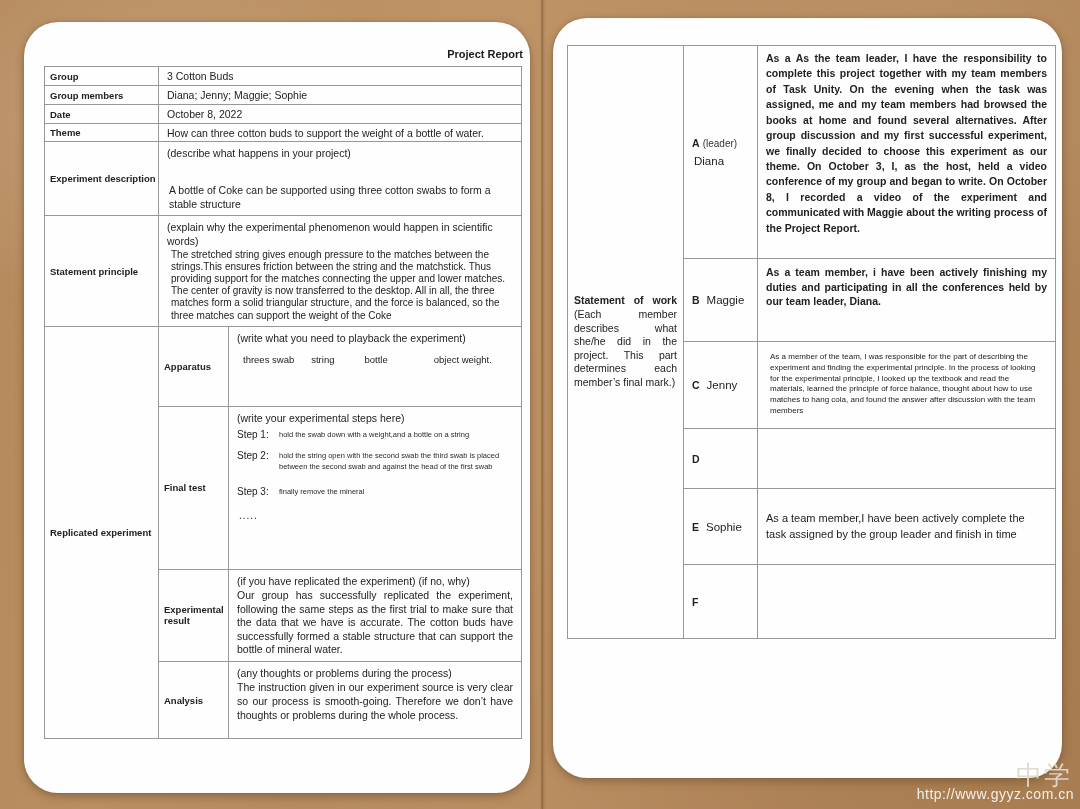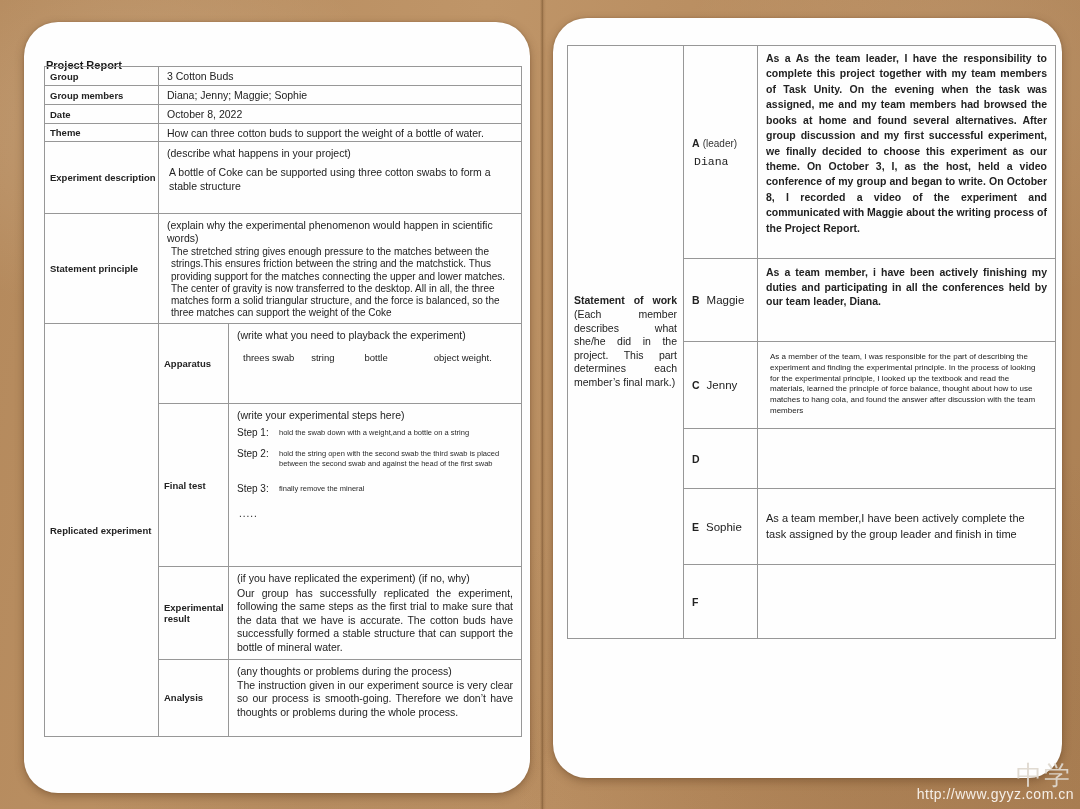--- a/index.html
+++ b/index.html
@@ -22,36 +22,36 @@
   }
   .page {
     position:absolute; background:#fefefe; z-index:2;
     box-shadow:0 3px 10px rgba(90,58,28,0.45), 0 0 2px rgba(90,58,28,0.3);
   }
   .page-left  { left:24px;  top:22px; width:506px; height:771px; border-radius:34px; }
   .page-right { left:553px; top:18px; width:509px; height:760px; border-radius:34px; }
 
   .doc-title {
     position:absolute; left:22px; top:26px; width:477px;
-    text-align:left; font-size:11px; font-weight:bold; color:#1a1a1a;margin-top:11px;
+    text-align:right; font-size:11px; font-weight:bold; color:#1a1a1a;
   }
 
   table.report { border-collapse:collapse; table-layout:fixed; position:absolute; }
   table.report td { border:1px solid #979797; color:#222; vertical-align:middle; overflow:hidden; }
 
   .tbl-left  { left:20px; top:44px; width:477px; }
   .tbl-right { left:14px; top:27px;  width:488px; }
 
   
   .lbl { font-weight:bold; font-size:9.5px; padding:2px 5px; white-space:nowrap; color:#1a1a1a; }
   .lbl2 { font-weight:bold; font-size:9.5px; padding:2px 5px; color:#1a1a1a; }
   .val { font-size:10.5px; padding:2px 8px; }
   .cellblock { vertical-align:top !important; padding:5px 8px 4px 8px; font-size:10.5px; line-height:1.25; }
   .hint { font-size:10.5px; color:#222; }
-  .desc-text { margin-top:6px; margin-left:2px; line-height:1.3; }
+  .desc-text { margin-top:24px; margin-left:2px; line-height:1.3; }
   .principle-text { margin-top:1px; margin-left:4px; font-size:10px; line-height:1.22; text-align:left; }
   .apparatus-items { margin-top:9px; font-size:9.5px; white-space:nowrap; }
   .apparatus-items span { display:inline-block; }
   .ap1{ margin-left:6px; } .ap2{ margin-left:17px; } .ap3{ margin-left:30px; } .ap4{ margin-left:46px; }
   .step { display:flex; align-items:flex-start; }
   .step-label { font-size:10px; width:42px; flex:0 0 42px; }
   .step-text { font-size:7.5px; line-height:1.35; padding-top:1px; color:#2a2a2a; }
   .s1 { margin-top:4px; } .s1 .step-text{ max-width:205px; }
   .s2 { margin-top:9px; } .s2 .step-text{ max-width:256px; }
   .s3 { margin-top:14px; }
@@ -61,21 +61,21 @@
   
   .stmt {
     vertical-align:middle !important; padding:4px 6px; font-size:10.5px; line-height:1.3;
     text-align:justify; color:#1a1a1a;
   }
   .stmt-title { font-weight:bold; }
   .mem { vertical-align:middle !important; padding:2px 4px 2px 8px; font-size:11px; color:#1a1a1a; }
   .mem .letter { font-weight:bold; font-size:10.5px; }
   .mem .suffix { font-size:10px; color:#333; }
   .mem .name-inline { font-size:11.5px; margin-left:7px; color:#222; }
-  .mem-name-block { font-size:11.5px; margin-top:6px; margin-left:2px; color:#222;font-family:Liberation Mono, monospace; }
+  .mem-name-block { font-size:11.5px; margin-top:6px; margin-left:2px; color:#222; }
   .ta { vertical-align:top !important; padding:5px 8px; font-size:10.5px; font-weight:bold; line-height:1.47; text-align:justify; }
   .tb { vertical-align:top !important; padding:6px 8px; font-size:10.5px; font-weight:bold; line-height:1.4; text-align:justify; }
   .tc { vertical-align:top !important; padding:10px 10px 4px 12px; font-size:8px; line-height:1.35; color:#2a2a2a; }
   .te { vertical-align:middle !important; padding:4px 8px; font-size:11px; line-height:1.4; color:#222; }
   .tempty { }
 
   .congrats {
     position:absolute; left:14px; top:621px; width:488px; height:20px;
     border:1px solid #979797; font-size:10.5px; font-weight:bold; color:#1a1a1a;
     line-height:18px; padding-left:5px;

